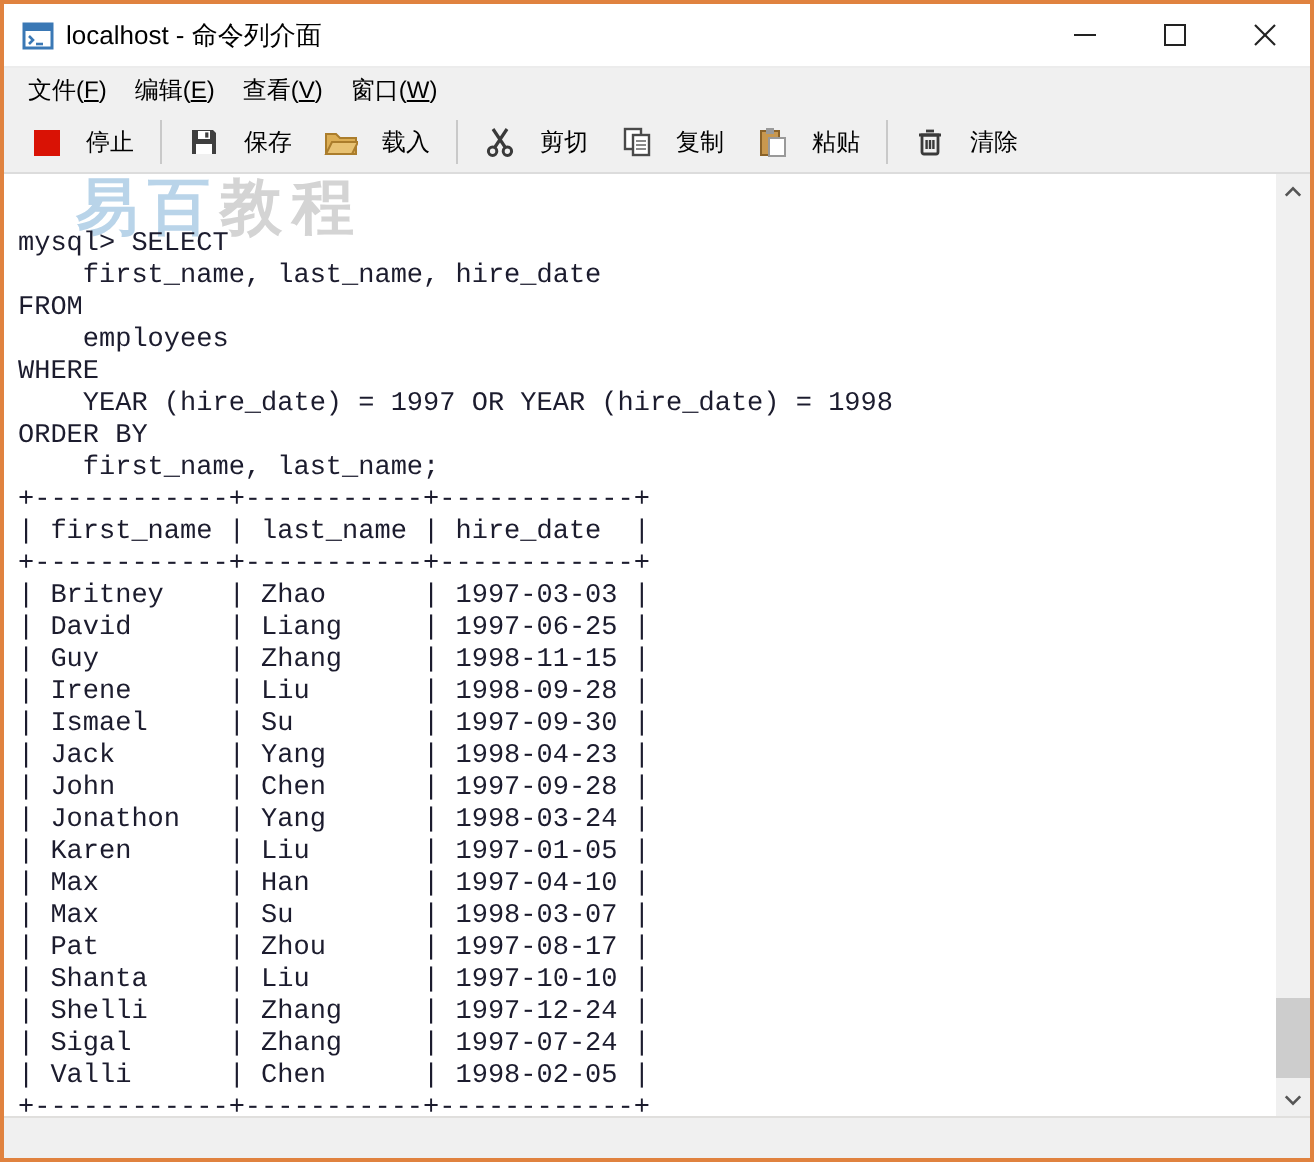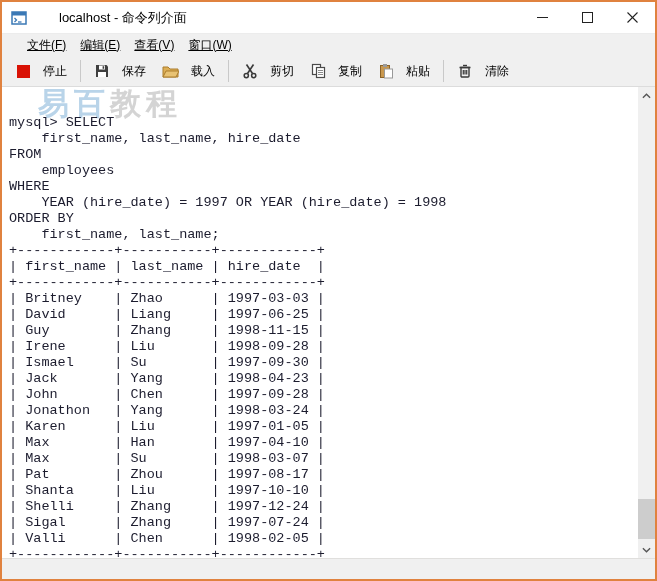--- a/index.html
+++ b/index.html
@@ -10,33 +10,32 @@
     width:657px; height:581px;
     border:2px solid #e0823f;
     background:#fff;
     display:flex; flex-direction:column;
     overflow:hidden;
   }
 
   
   .titlebar {
     height:31px; background:#ffffff; flex:0 0 31px;
-    display:flex; align-items:center;gap:26px;
+    display:flex; align-items:center;
   }
   .app-icon { margin:0 6px 0 9px; width:16px; height:16px; flex:0 0 16px; }
   .title-text { font-size:13px; color:#000; }
   .title-controls { margin-left:auto; display:flex; height:100%; }
   .tc-btn { width:45px; height:100%; display:flex; align-items:center; justify-content:center; }
 
   
   .menubar {
     height:23px; flex:0 0 23px; background:#f0f0f0;
-    display:flex; align-items:center; padding-left:18px;
+    display:flex; align-items:center; padding-left:5px;
     border-top:1px solid #ececec;
-    text-decoration:underline;
   }
   .menu-item { font-size:12px; color:#000; padding:3px 7px; }
   .menu-item u { text-decoration:underline; }
 
   
   .toolbar {
     height:31px; flex:0 0 31px; background:#f0f0f0;
     display:flex; align-items:center; padding-left:6px;
     border-bottom:1px solid #dcdcdc;
   }

